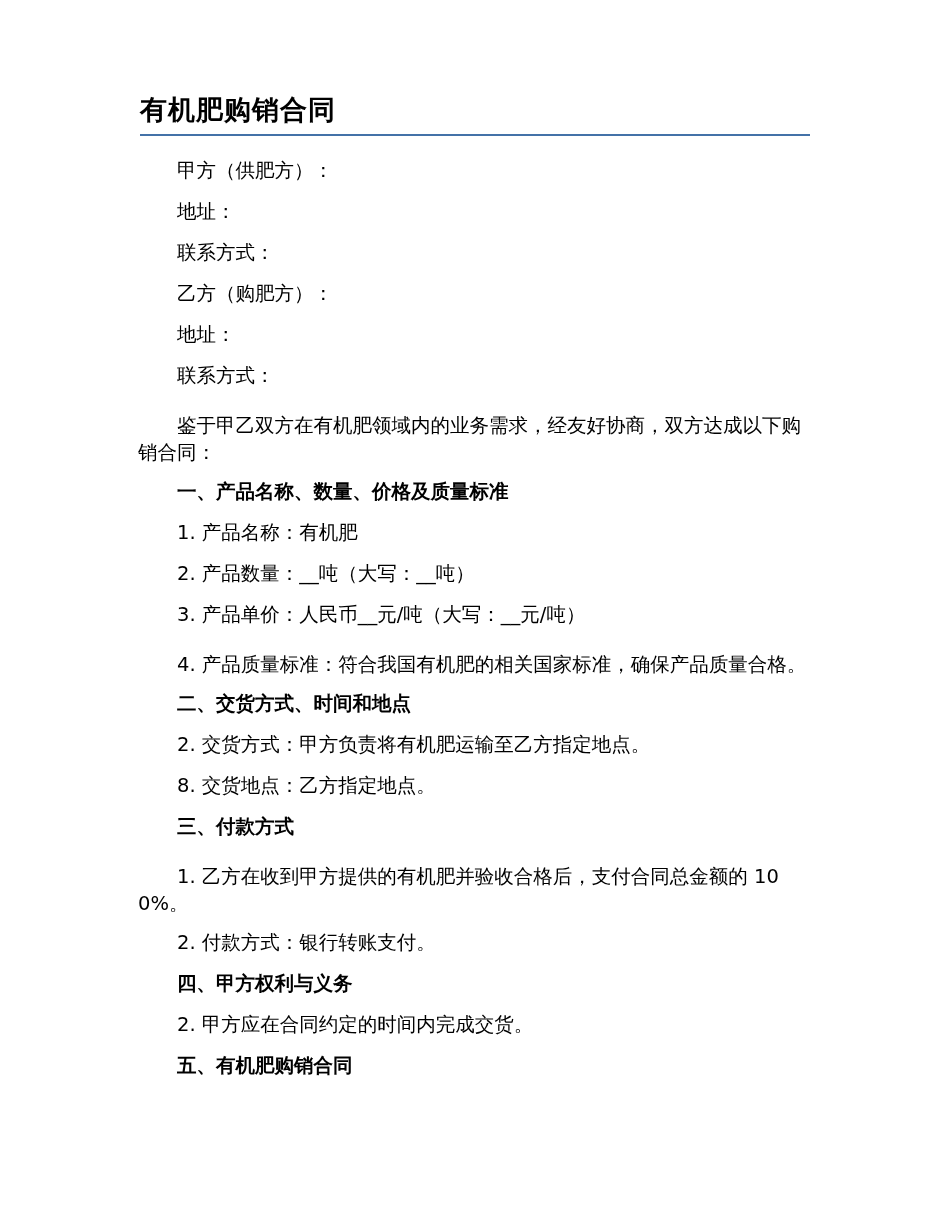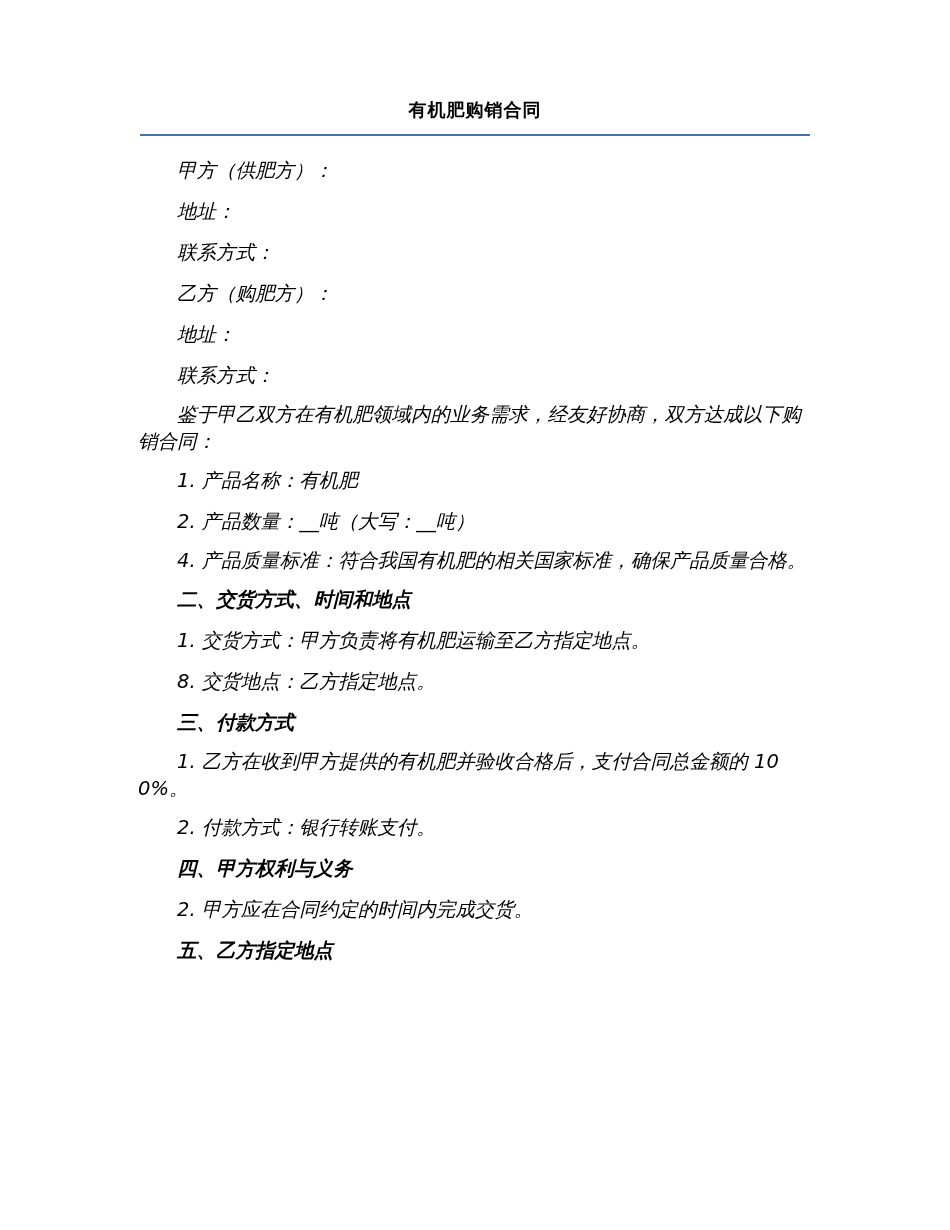--- a/index.html
+++ b/index.html
@@ -21,46 +21,44 @@
     box-sizing: border-box;
     padding: 0;
     position: relative;
   }
   .title-wrap {
     margin-top: 92px;
     padding-left: 140px;
     padding-right: 140px;
   }
   .doc-title {
-    font-size: 18px;
+    font-size: 27px;
     font-weight: bold;
-    text-align: center;
     letter-spacing: 1px;
     line-height: 36px;
     padding-bottom: 6px;
     border-bottom: 2px solid #4472a8;
     color: #000;
   }
   .body-wrap {
     padding-left: 138px;
     padding-right: 130px;
     margin-top: 14px;
-    font-style: italic;
   }
   p.para {
     margin: 0;
     font-size: 19.5px;
     line-height: 41px;
     text-indent: 2em;
     color: #000;
     word-break: break-all;
   }
   p.para.tight {
     line-height: 27px;
-    margin-top: 5px;
+    margin-top: 16px;
     margin-bottom: 5px;
   }
   p.para.bold {
     font-weight: bold;
   }
 </style>
 </head>
 <body>
 
 <div class="page">
@@ -70,27 +68,29 @@
   </div>
 
   <div class="body-wrap">
       <p class="para">甲方（供肥方）：</p>
       <p class="para">地址：</p>
       <p class="para">联系方式：</p>
       <p class="para">乙方（购肥方）：</p>
       <p class="para">地址：</p>
       <p class="para">联系方式：</p>
       <p class="para tight">鉴于甲乙双方在有机肥领域内的业务需求，经友好协商，双方达成以下购销合同：</p>
+      <p class="para bold">一、产品名称、数量、价格及质量标准</p>
       <p class="para">1. 产品名称：有机肥</p>
       <p class="para">2. 产品数量：__吨（大写：__吨）</p>
+      <p class="para">3. 产品单价：人民币__元/吨（大写：__元/吨）</p>
       <p class="para tight">4. 产品质量标准：符合我国有机肥的相关国家标准，确保产品质量合格。</p>
       <p class="para bold">二、交货方式、时间和地点</p>
-      <p class="para">1. 交货方式：甲方负责将有机肥运输至乙方指定地点。</p>
+      <p class="para">2. 交货方式：甲方负责将有机肥运输至乙方指定地点。</p>
       <p class="para">8. 交货地点：乙方指定地点。</p>
       <p class="para bold">三、付款方式</p>
       <p class="para tight">1. 乙方在收到甲方提供的有机肥并验收合格后，支付合同总金额的 100%。</p>
       <p class="para">2. 付款方式：银行转账支付。</p>
       <p class="para bold">四、甲方权利与义务</p>
       <p class="para">2. 甲方应在合同约定的时间内完成交货。</p>
-      <p class="para bold">五、乙方指定地点</p>
+      <p class="para bold">五、有机肥购销合同</p>
     </div>
 
 </div>
 
 </body></html>

